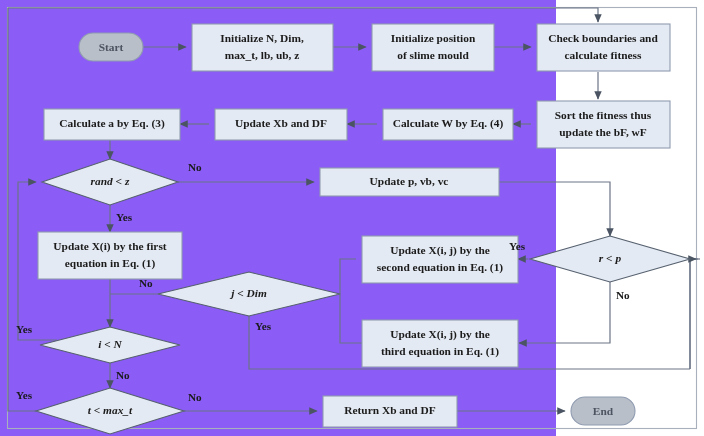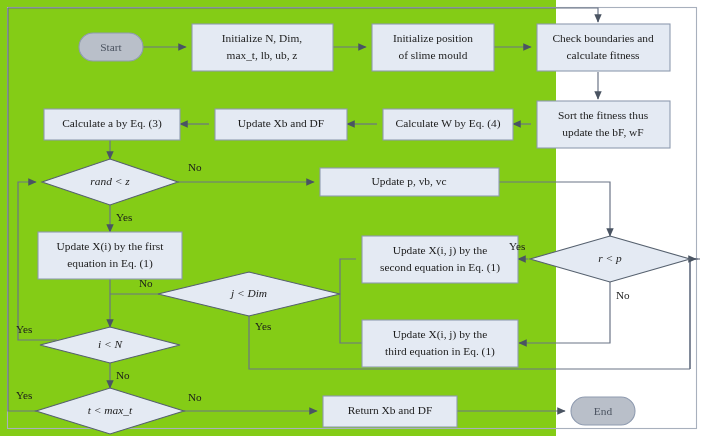--- a/index.html
+++ b/index.html
@@ -1,21 +1,21 @@
 <!DOCTYPE html>
 <html><head>
 <meta charset="utf-8">
 <style>
   html,body{margin:0;padding:0;background:#ffffff;}
   body{
     width:704px;height:436px;overflow:hidden;
     font-family:"Liberation Serif", serif;
     color:#1b1b1b;
   }
-  #chart-root{position:relative;width:556px;height:436px;background:#84cc16;}
+  #chart-root{position:relative;width:556px;height:436px;background:#8b5cf6;font-weight:bold;}
   svg#flow{position:absolute;left:0;top:0;width:704px;height:436px;display:block;}
 
   .node-rect{fill:#e4eaf3;stroke:#8f9bb0;stroke-width:1.1;}
   .node-diamond{fill:#e4eaf3;stroke:#55606e;stroke-width:1.1;}
   .node-terminal{fill:#b9bfc9;stroke:#8f9bb0;stroke-width:1.1;}
   .edge{fill:none;stroke:#6b7486;stroke-width:1.2;}
   .frame{fill:none;stroke:#a8b0bd;stroke-width:1.1;}
 
   text{font-family:"Liberation Serif", serif;fill:#1b1b1b;}
   .node-label{font-size:11.4px;text-anchor:middle;dominant-baseline:middle;}

